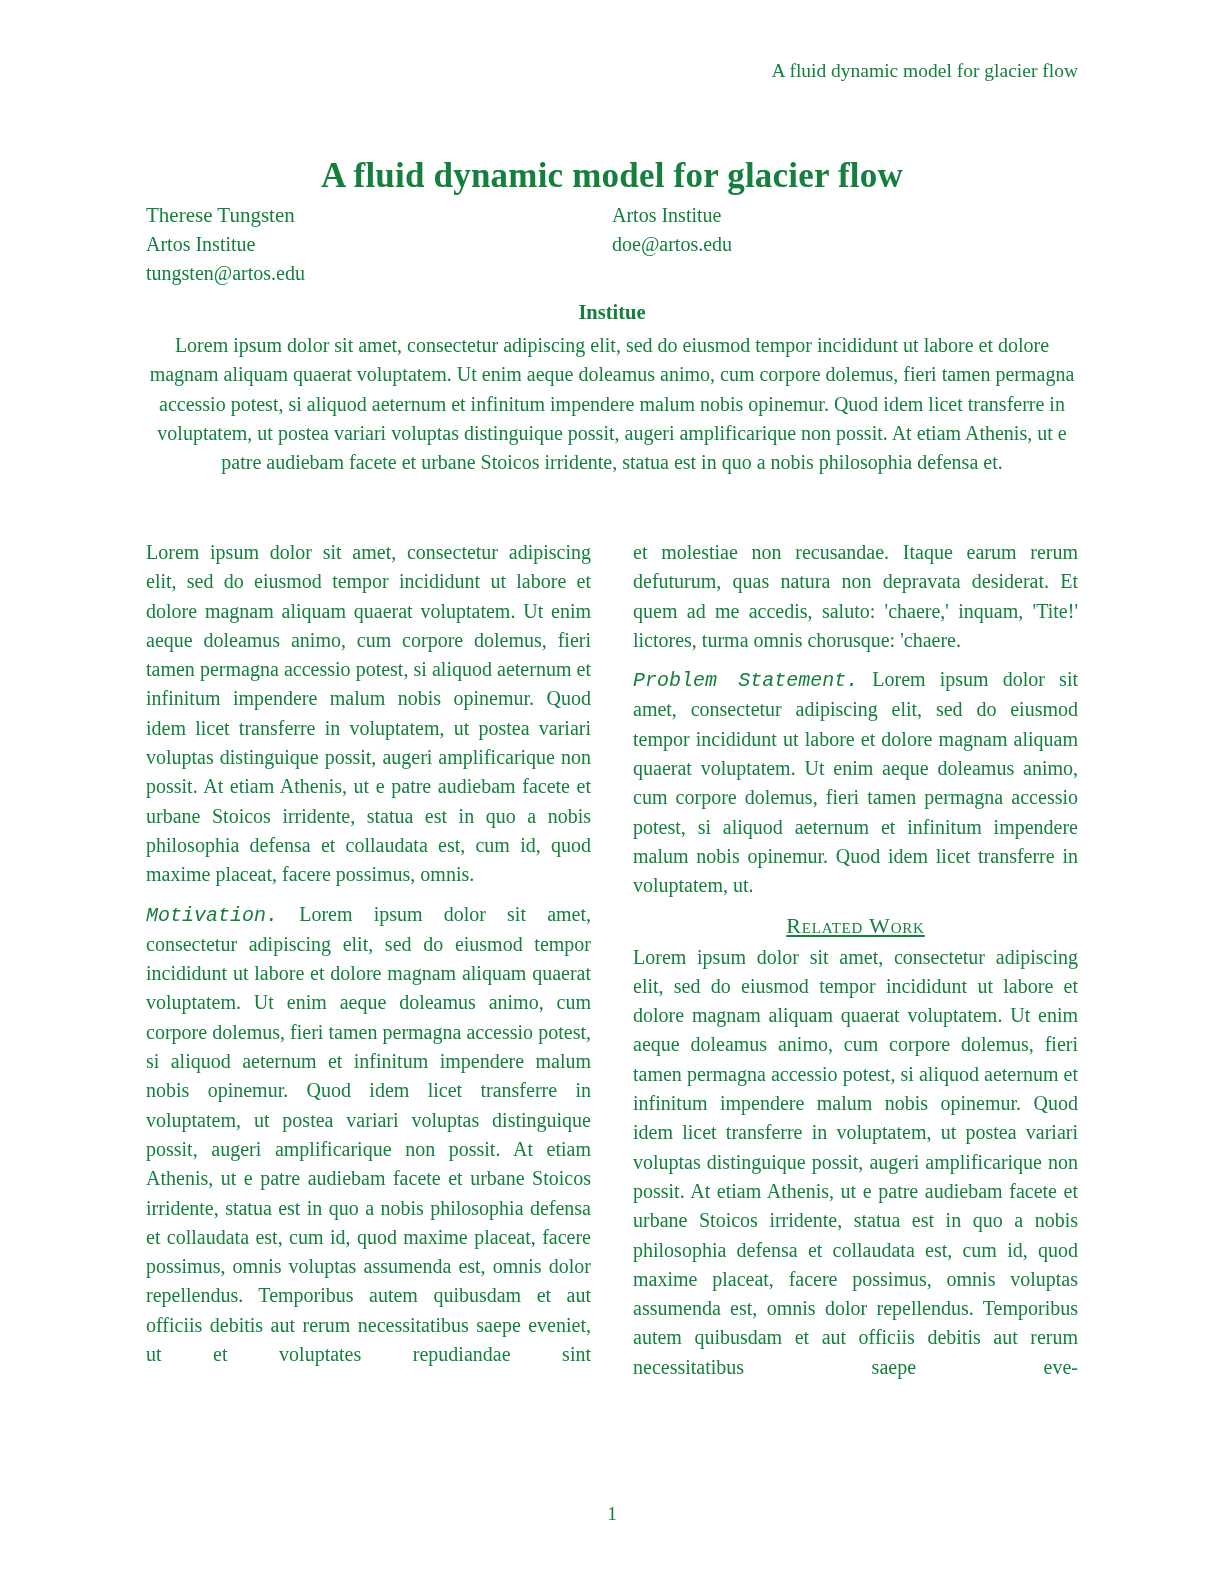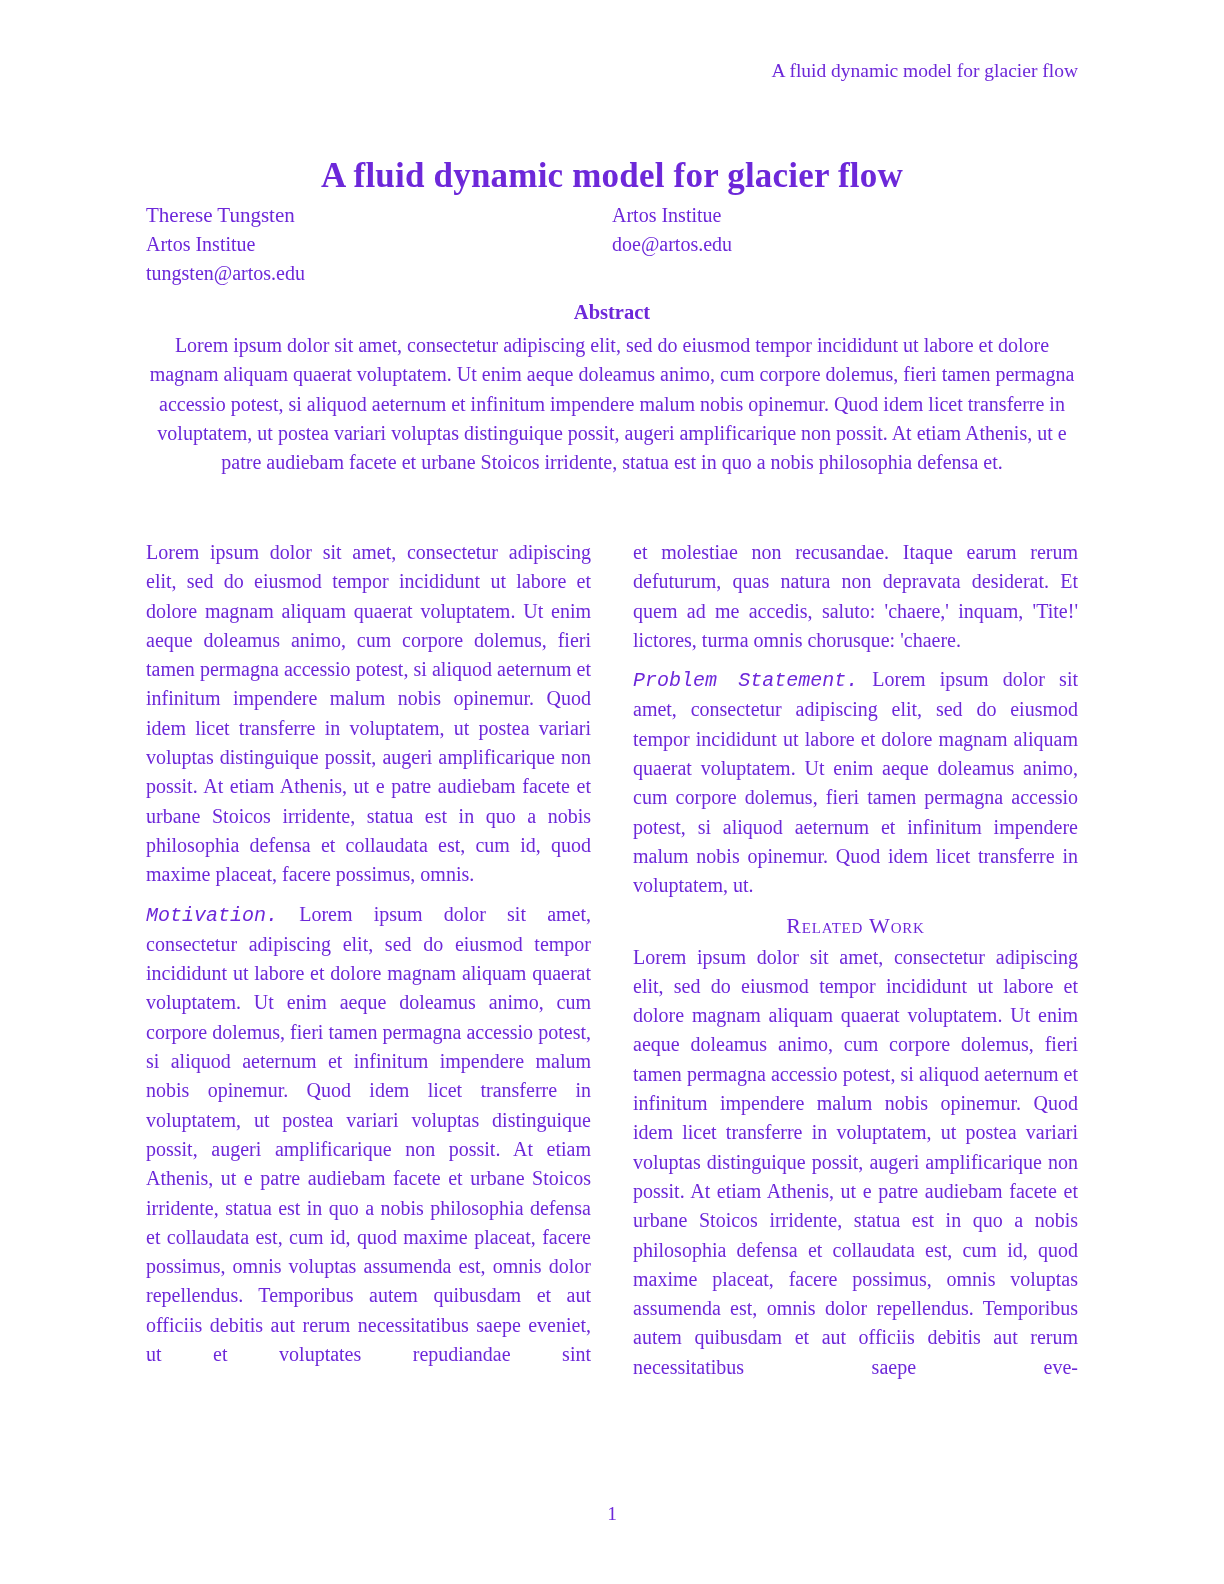--- a/index.html
+++ b/index.html
@@ -5,21 +5,21 @@
   html, body {
     margin: 0;
     padding: 0;
     background: #ffffff;
   }
   .page {
     position: relative;
     width: 1224px;
     height: 1584px;
     background: #ffffff;
-    color: #6d28d9;
+    color: #15803d;
     font-family: "Liberation Serif", "DejaVu Serif", serif;
     overflow: hidden;
   }
   .running-header {
     position: absolute;
     top: 59px;
     left: 146px;
     width: 932px;
     text-align: right;
     font-size: 19.5px;
@@ -86,21 +86,21 @@
   }
   .section-heading {
     font-size: 22px;
     font-weight: normal;
     font-variant: small-caps;
     letter-spacing: 0.8px;
     text-align: center;
     margin: 0 0 3px 0;
     line-height: 29px;
   }
-  .section-heading.spaced { margin-top: 0; }
+  .section-heading.spaced { margin-top: 0; text-decoration: underline; }
   .col p { margin: 0 0 10px 0; }
   .col p:last-child { margin-bottom: 0; }
   .lead-in { font-style: italic; font-family: Liberation Mono, monospace; }
   .flow-cut { text-align-last: justify; }
   .page-number {
     position: absolute;
     top: 1503px;
     left: 0;
     width: 100%;
     text-align: center;
@@ -122,21 +122,21 @@
       <div class="author-affiliation">Artos Institue</div>
       <div class="author-email">tungsten@artos.edu</div>
     </div>
     <div class="author">
       <div class="author-affiliation">Artos Institue</div>
       <div class="author-email">doe@artos.edu</div>
     </div>
   </div>
 
   <div class="abstract">
-    <div class="abstract-heading">Abstract</div>
+    <div class="abstract-heading">Institue</div>
     <p class="abstract-text">Lorem ipsum dolor sit amet, consectetur adipiscing elit, sed do eiusmod tempor incididunt ut labore et dolore magnam aliquam quaerat voluptatem. Ut enim aeque doleamus animo, cum corpore dolemus, fieri tamen permagna accessio potest, si aliquod aeternum et infinitum impendere malum nobis opinemur. Quod idem licet transferre in voluptatem, ut postea variari voluptas distinguique possit, augeri amplificarique non possit. At etiam Athenis, ut e patre audiebam facete et urbane Stoicos irridente, statua est in quo a nobis philosophia defensa et.</p>
   </div>
 
   <div class="columns">
 
     <div class="col">
       <p>Lorem ipsum dolor sit amet, consectetur adipiscing elit, sed do eiusmod tempor incididunt ut labore et dolore magnam aliquam quaerat voluptatem. Ut enim aeque doleamus animo, cum corpore dolemus, fieri tamen permagna accessio potest, si aliquod aeternum et infinitum impendere malum nobis opinemur. Quod idem licet transferre in voluptatem, ut postea variari voluptas distinguique possit, augeri amplificarique non possit. At etiam Athenis, ut e patre audiebam facete et urbane Stoicos irridente, statua est in quo a nobis philosophia defensa et collaudata est, cum id, quod maxime placeat, facere possimus, omnis.</p>
       <p class="flow-cut"><span class="lead-in">Motivation.</span> <span>Lorem ipsum dolor sit amet, consectetur adipiscing elit, sed do eiusmod tempor incididunt ut labore et dolore magnam aliquam quaerat voluptatem. Ut enim aeque doleamus animo, cum corpore dolemus, fieri tamen permagna accessio potest, si aliquod aeternum et infinitum impendere malum nobis opinemur. Quod idem licet transferre in voluptatem, ut postea variari voluptas distinguique possit, augeri amplificarique non possit. At etiam Athenis, ut e patre audiebam facete et urbane Stoicos irridente, statua est in quo a nobis philosophia defensa et collaudata est, cum id, quod maxime placeat, facere possimus, omnis voluptas assumenda est, omnis dolor repellendus. Temporibus autem quibusdam et aut officiis debitis aut rerum necessitatibus saepe eveniet, ut et voluptates repudiandae sint</span></p>
     </div>
 

